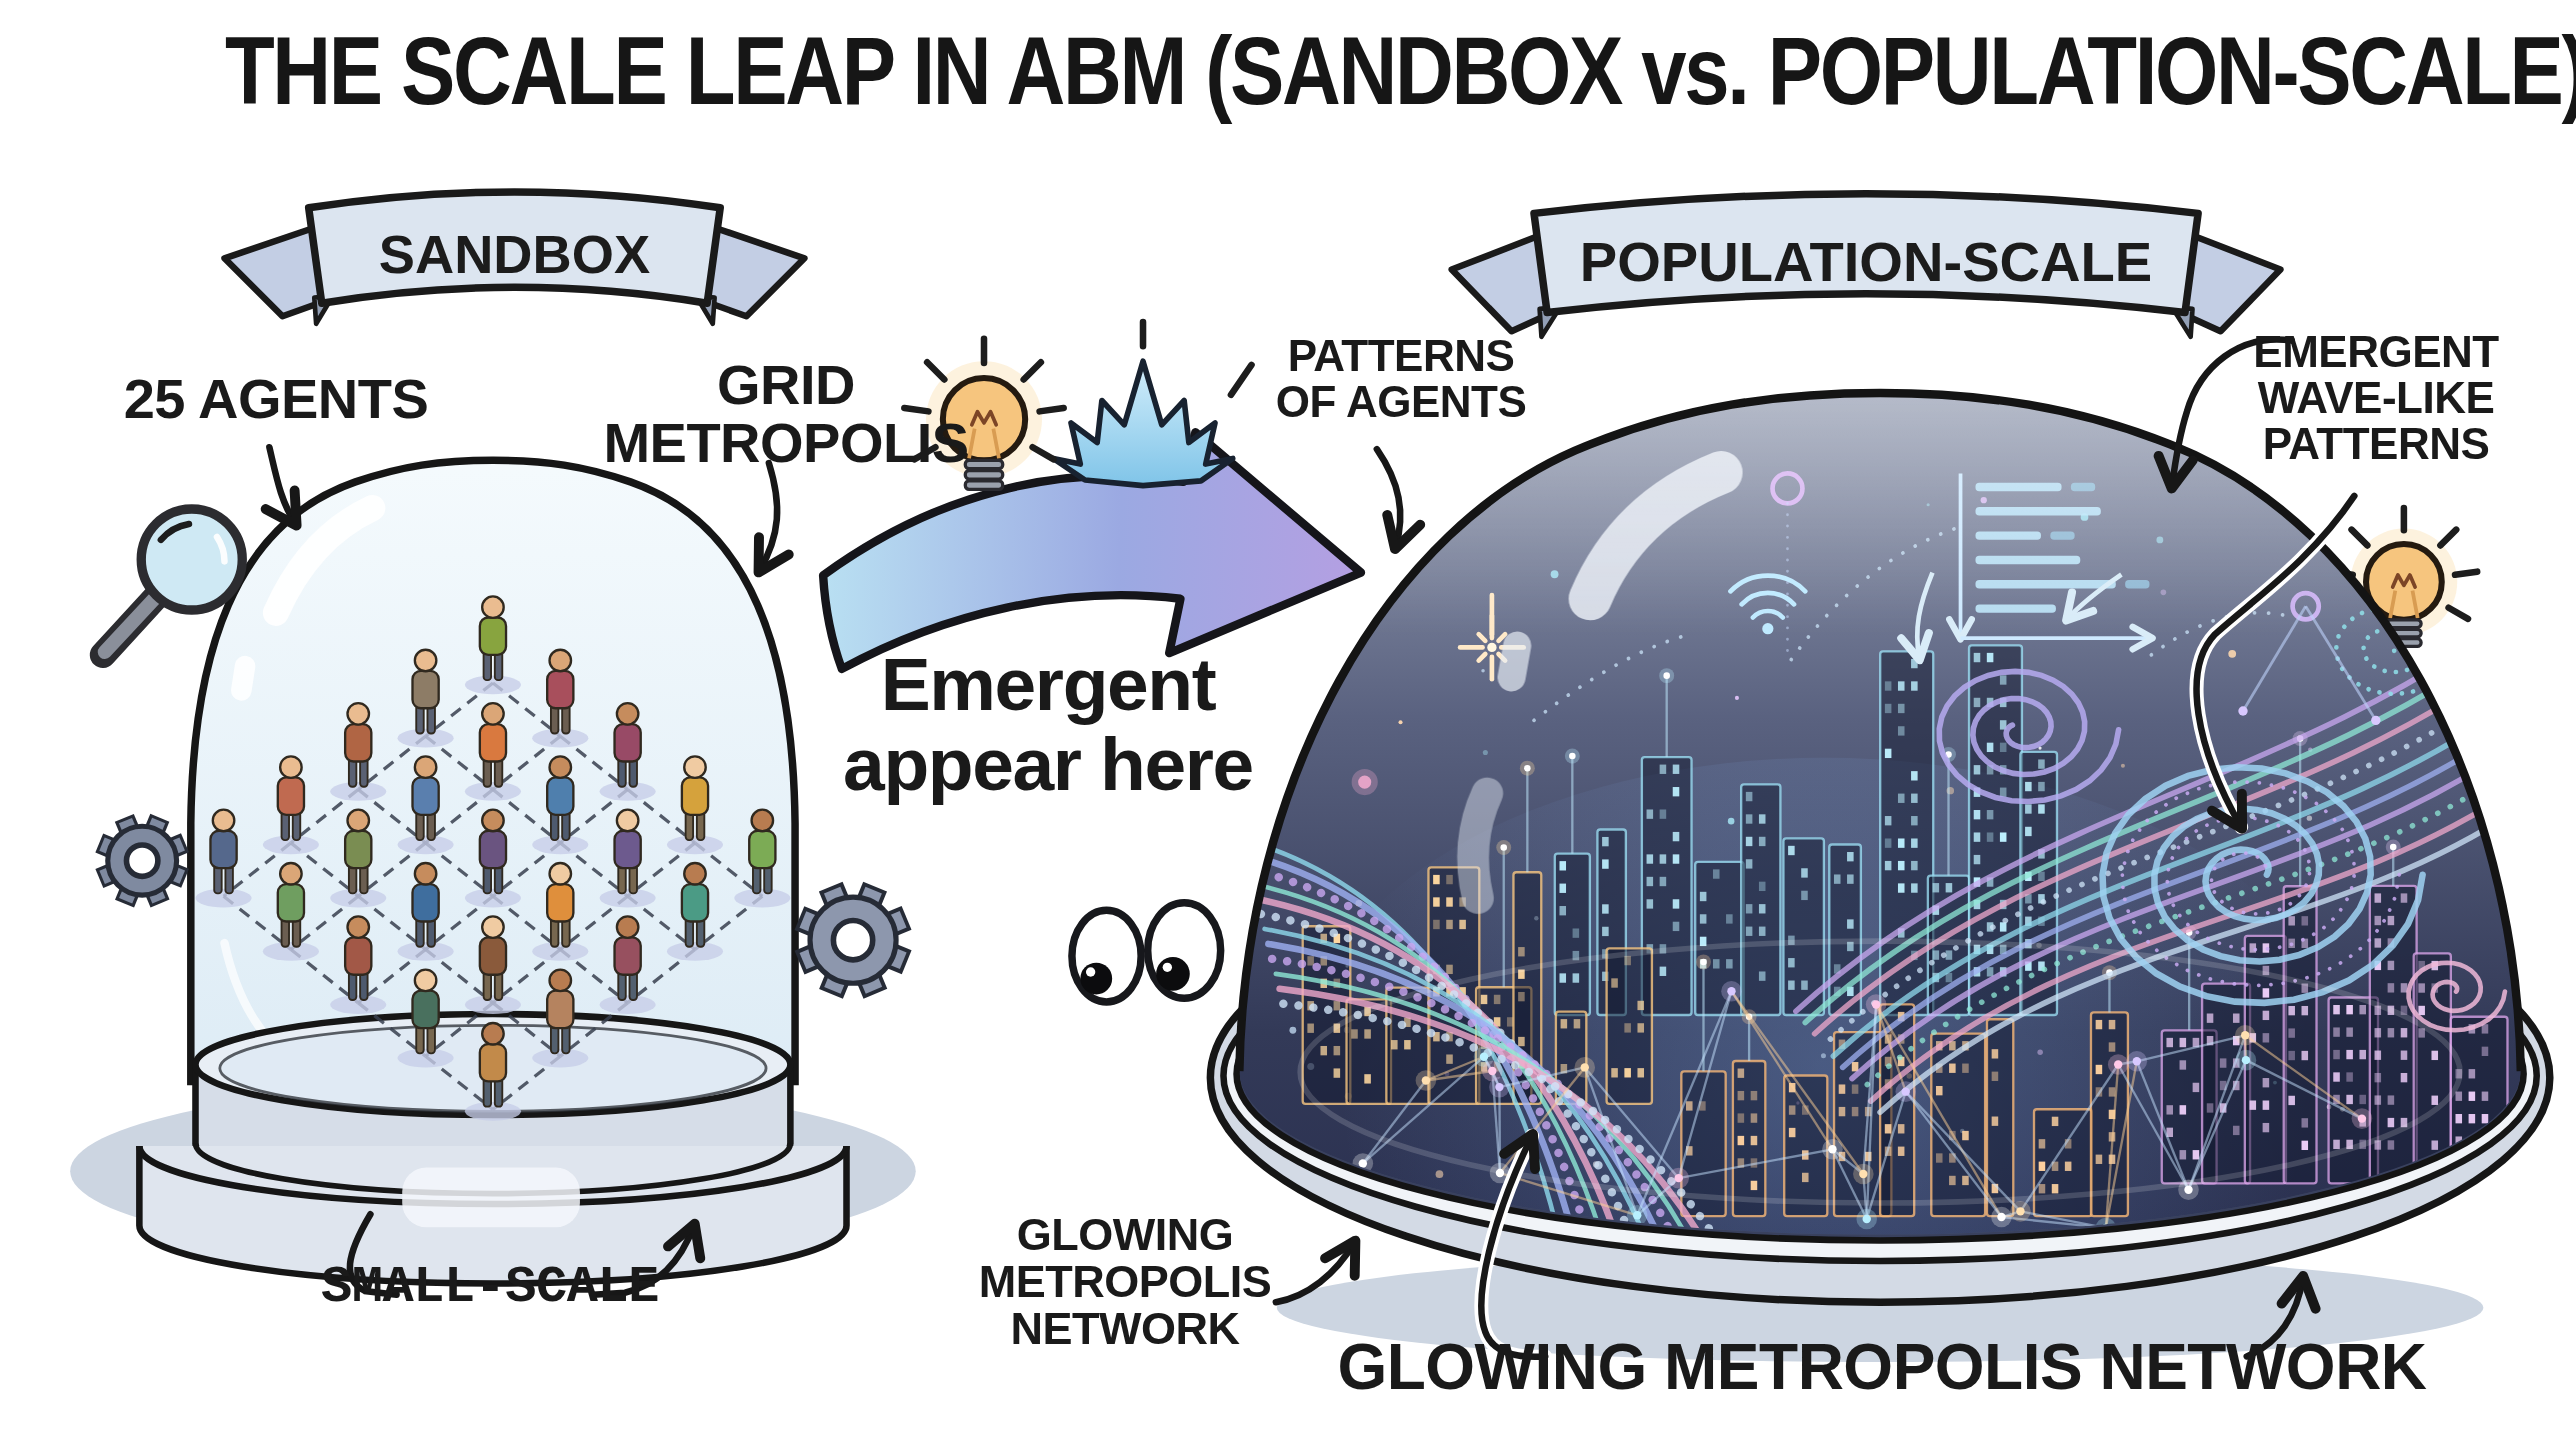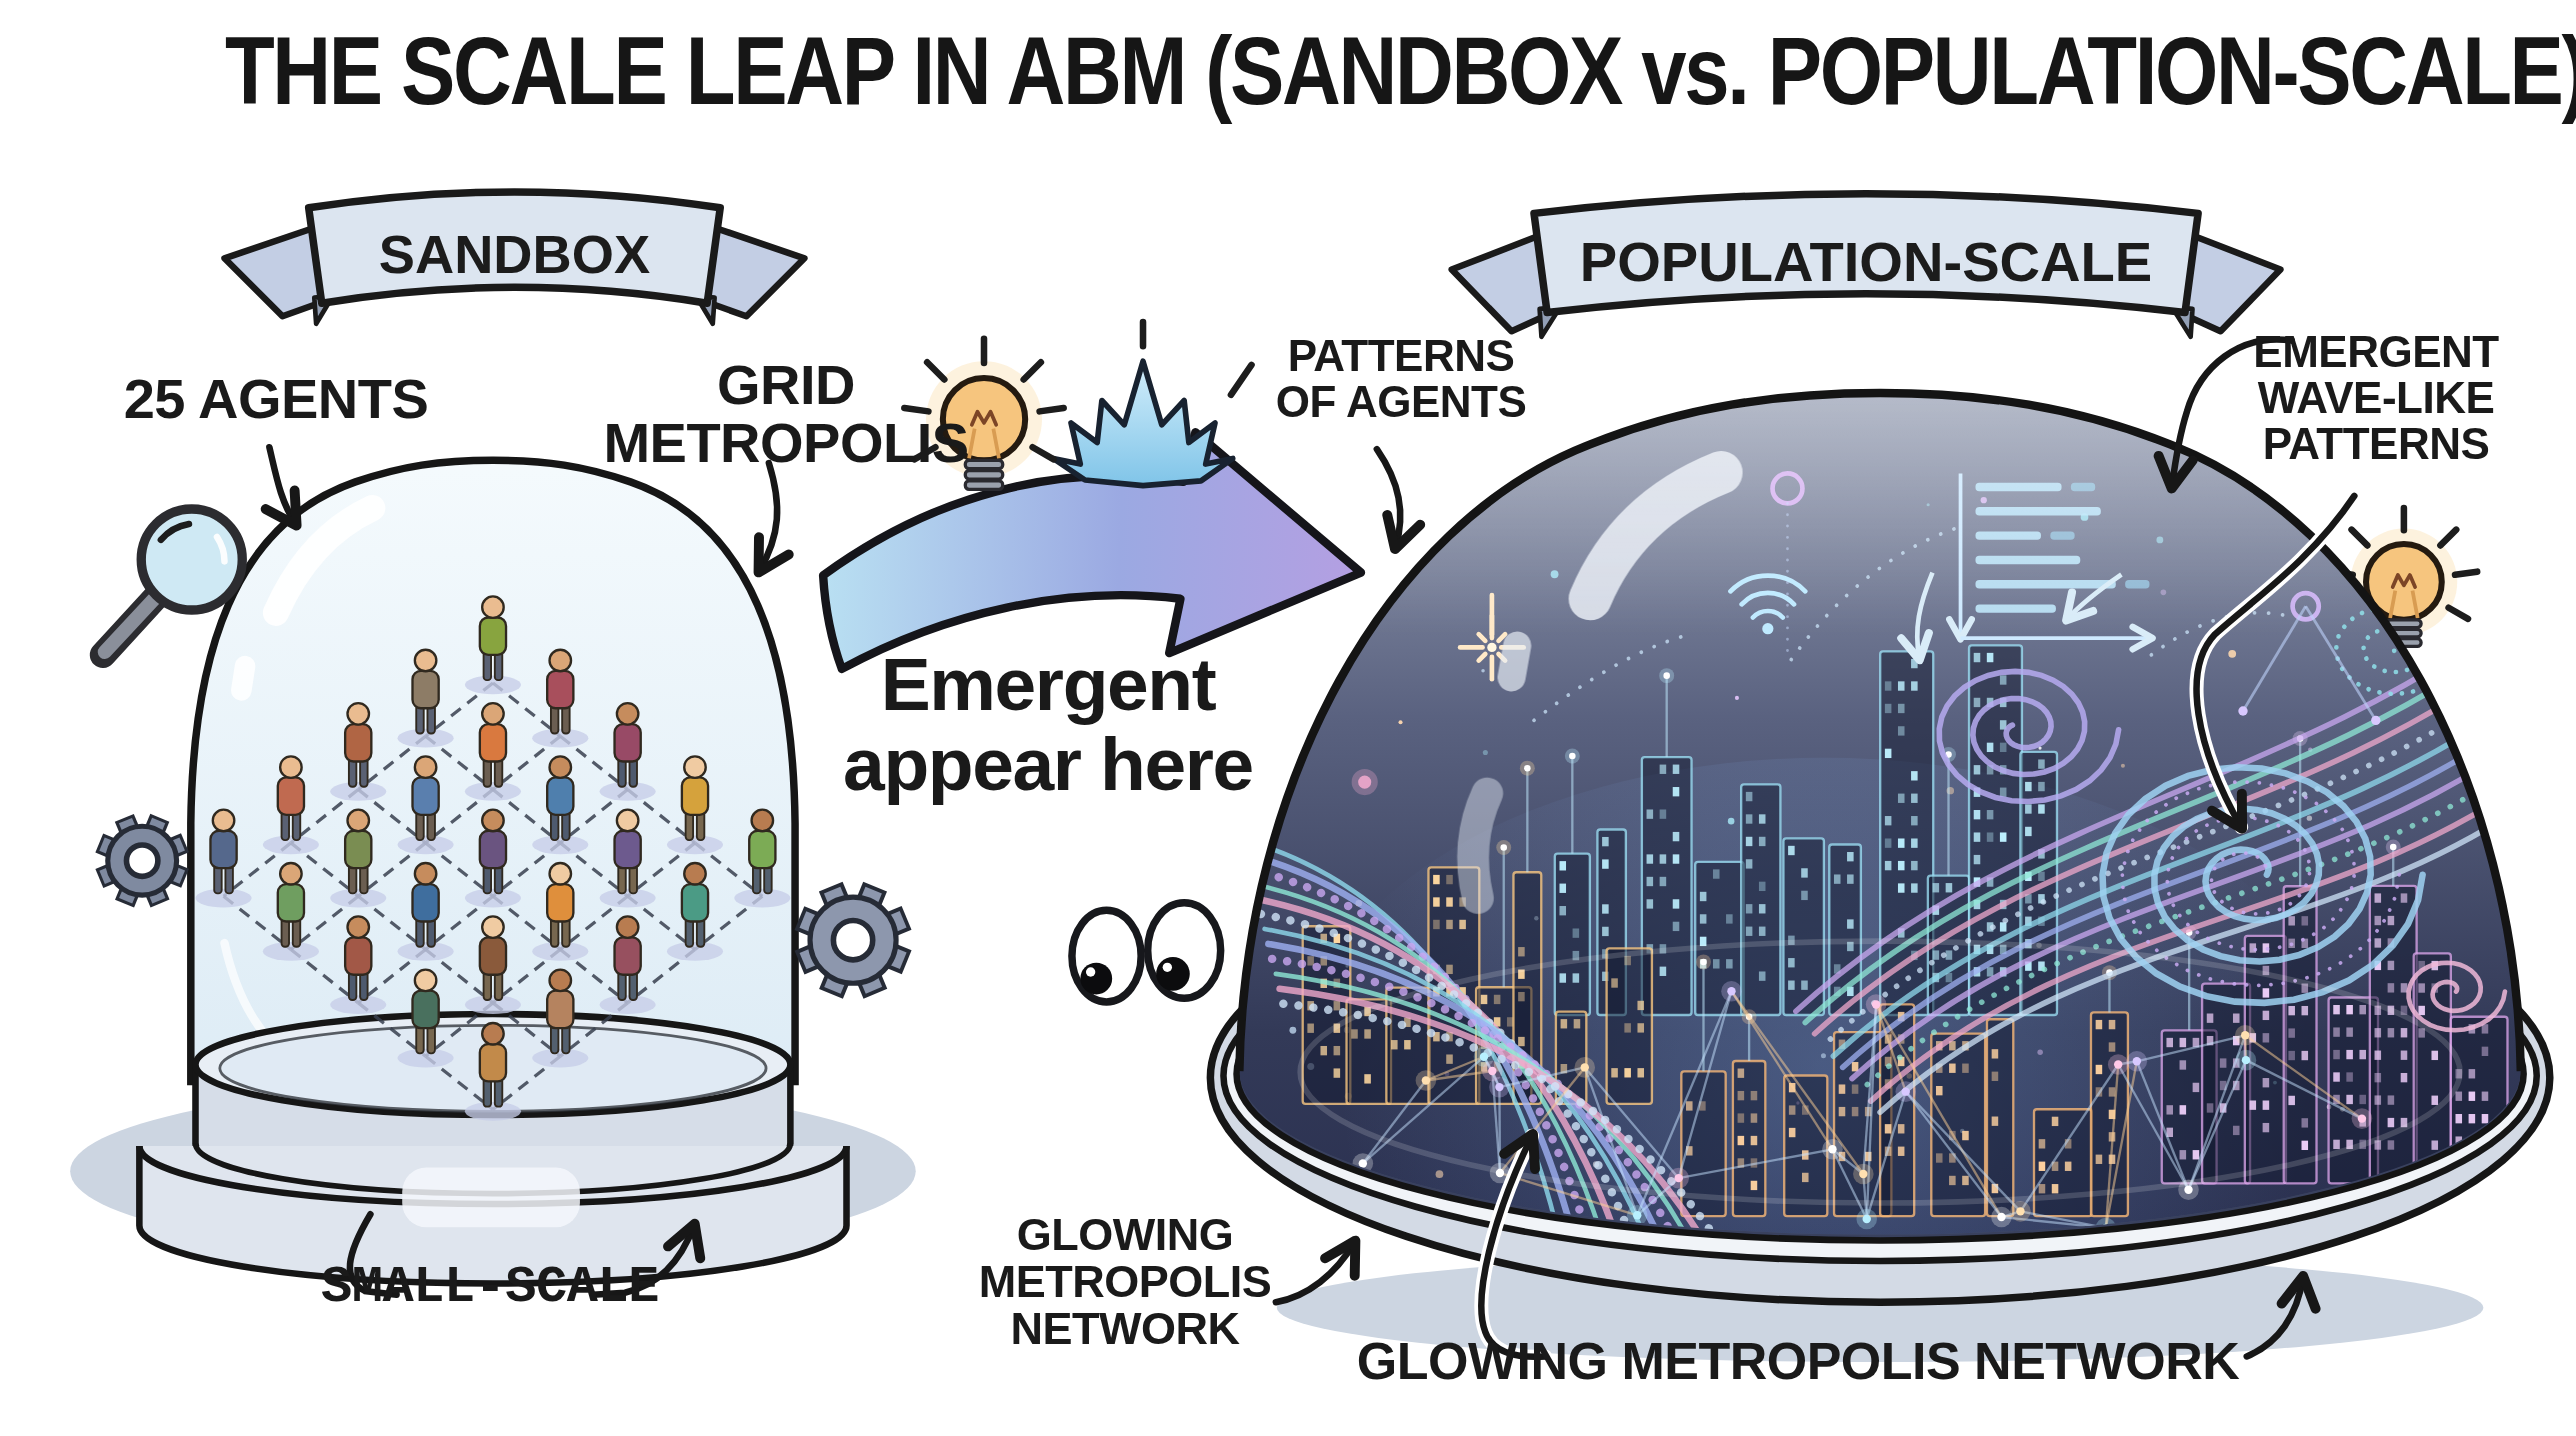--- a/index.html
+++ b/index.html
@@ -11,21 +11,21 @@
                letter-spacing:-2.8px;color:#161616;white-space:nowrap;}
   .label{position:absolute;font-weight:bold;color:#1a1a1a;text-align:center;
          transform:translateX(-50%);line-height:1.04;letter-spacing:-0.5px;white-space:nowrap;}
   .lbl-25{left:276px;top:370px;font-size:56px;}
   .lbl-grid{left:786px;top:356px;font-size:56px;}
   .lbl-millions{left:1401px;top:333px;font-size:44px;}
   .lbl-emergent{left:2376px;top:329px;font-size:44px;}
   .lbl-caption{left:1048px;top:644px;font-size:75px;line-height:1.07;letter-spacing:-1.4px;}
   .lbl-small-scale{left:490px;top:1261px;font-size:52px;font-family:Liberation Mono, monospace;}
   .lbl-glowing-stack{left:1113px;top:1212px;font-size:45px;margin-left:12px;}
-  .lbl-glowing-inline{left:1798px;top:1334px;font-size:52px;}
+  .lbl-glowing-inline{left:1882px;top:1334px;font-size:64px;}
   .banner-text{font-family:"Liberation Sans",sans-serif;font-weight:bold;fill:#1c1c1c;}
 </style>
 </head>
 <body>
 
 <div class="canvas">
 
 <svg width="2576" height="1437" viewBox="0 0 2754 1536">
   <defs>
     <linearGradient id="arrowGrad" gradientUnits="userSpaceOnUse" x1="880" y1="600" x2="1455" y2="615">

